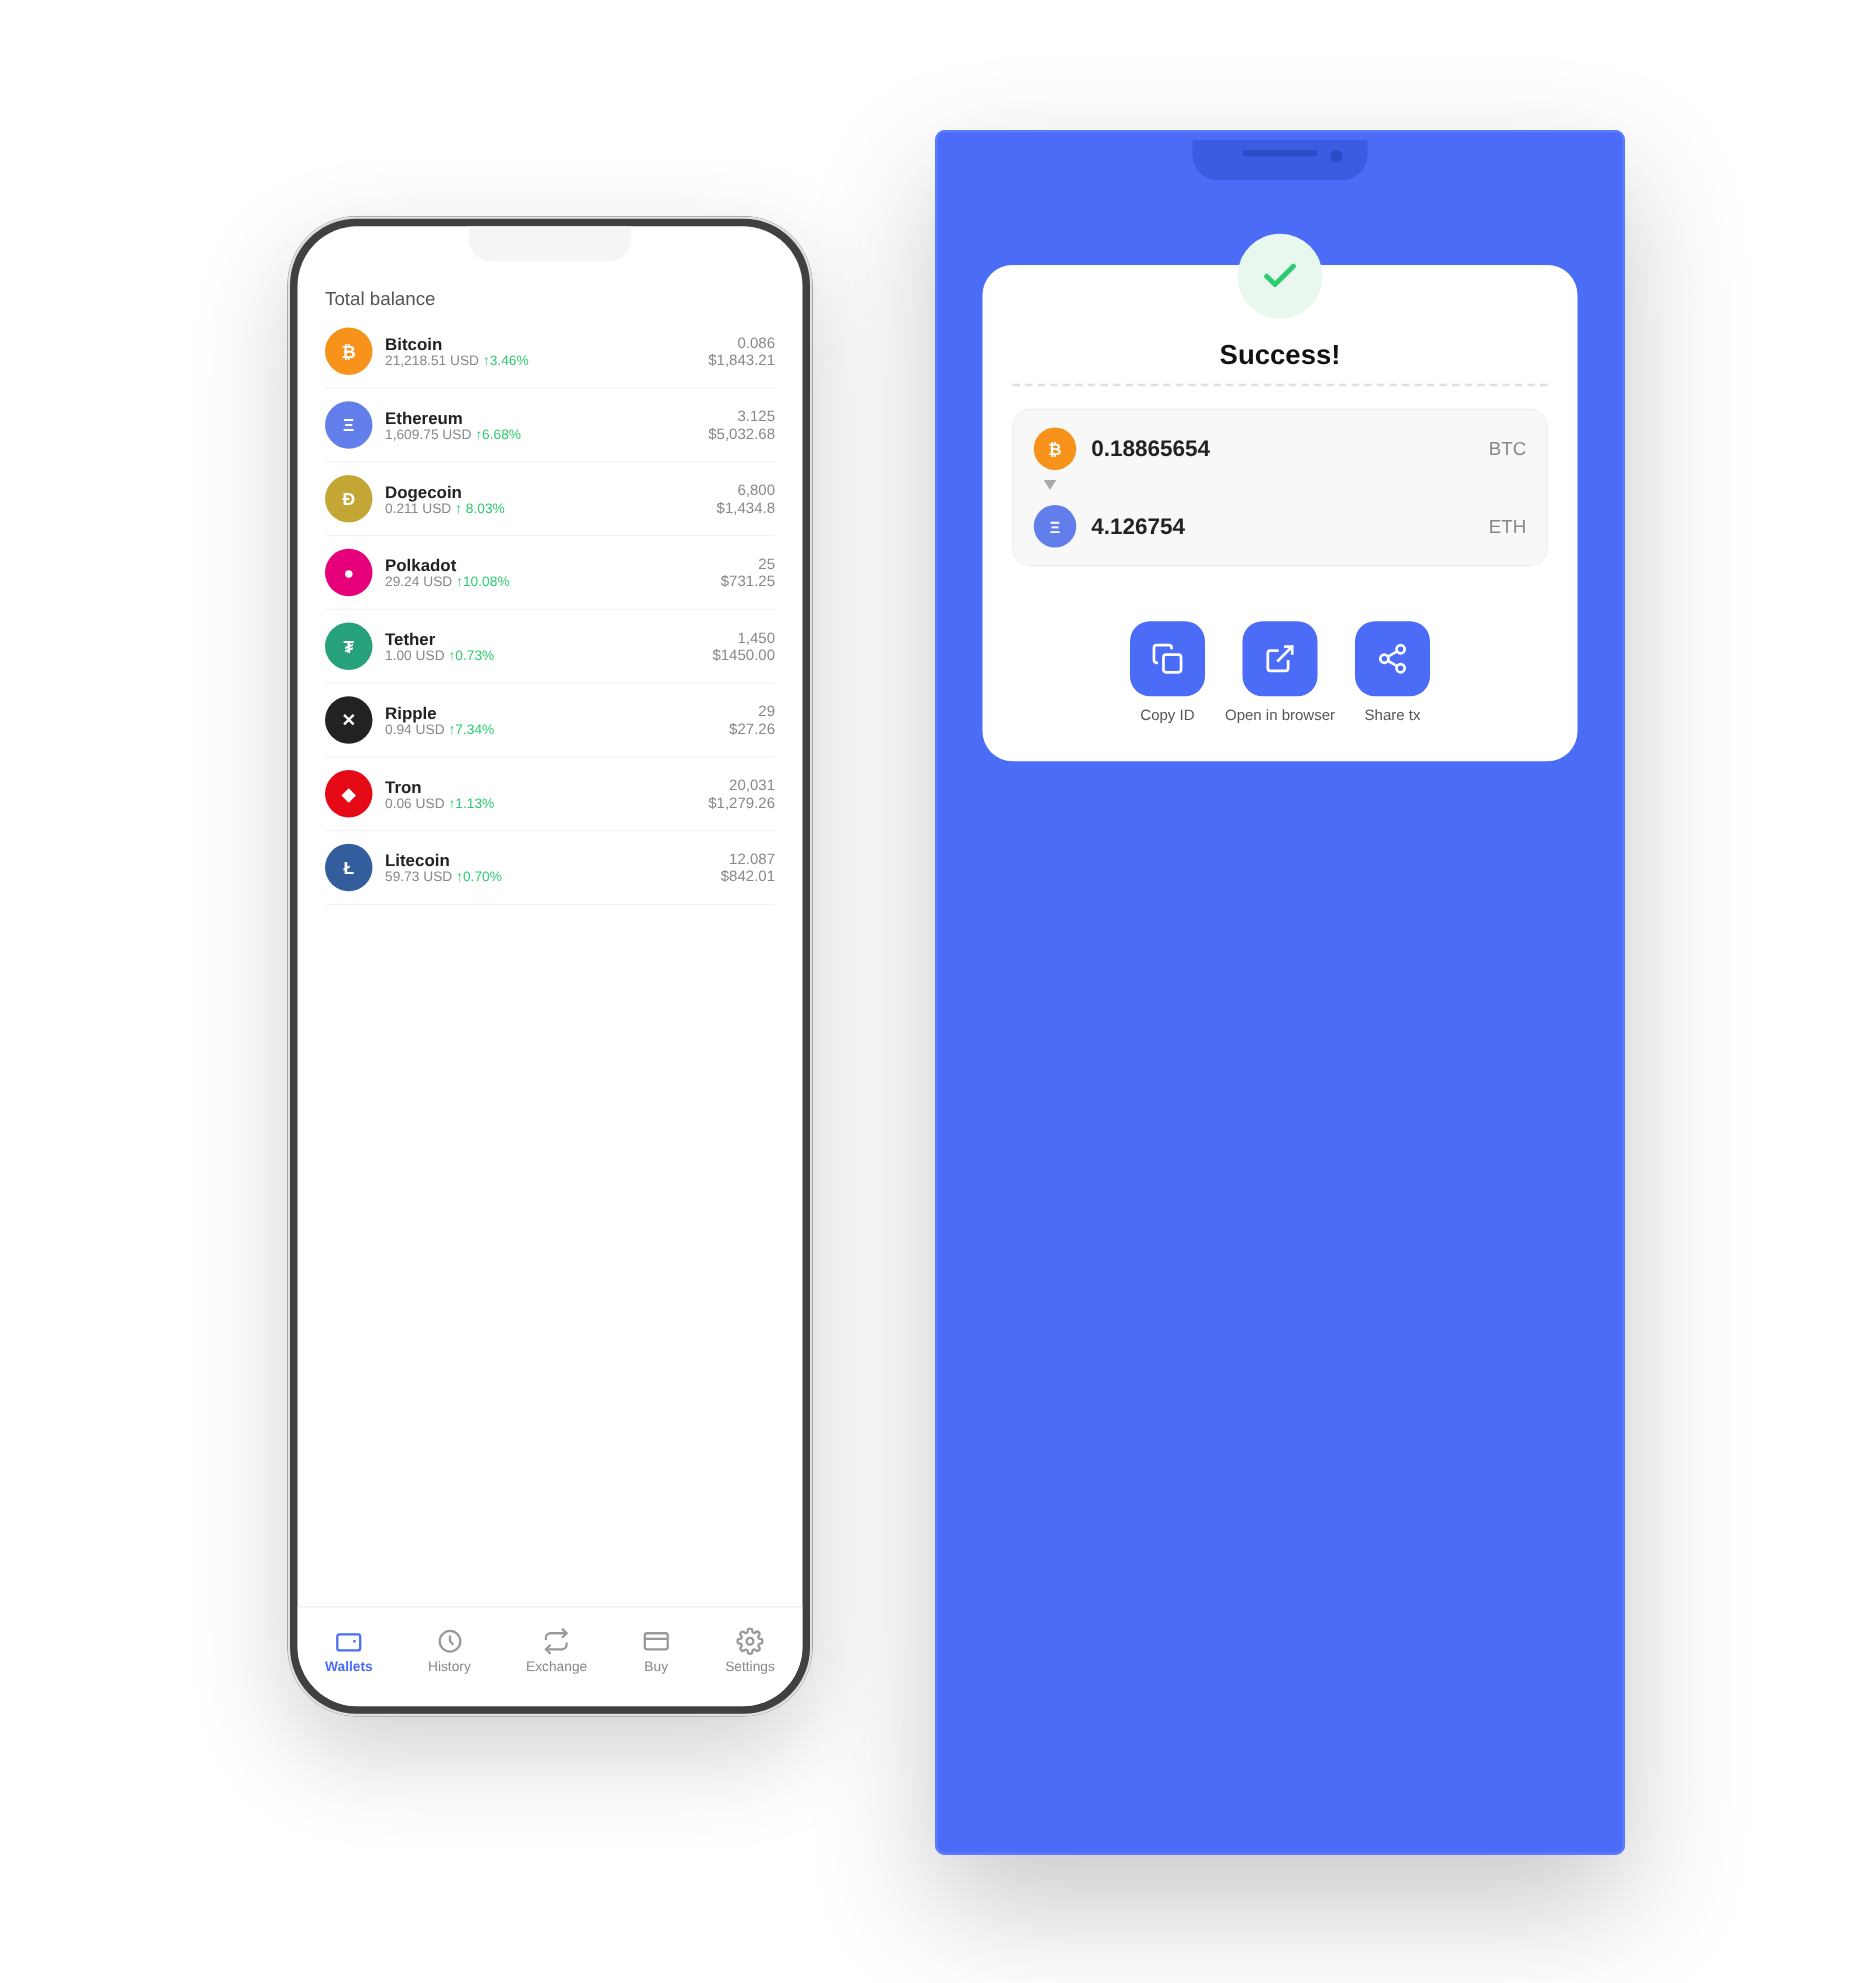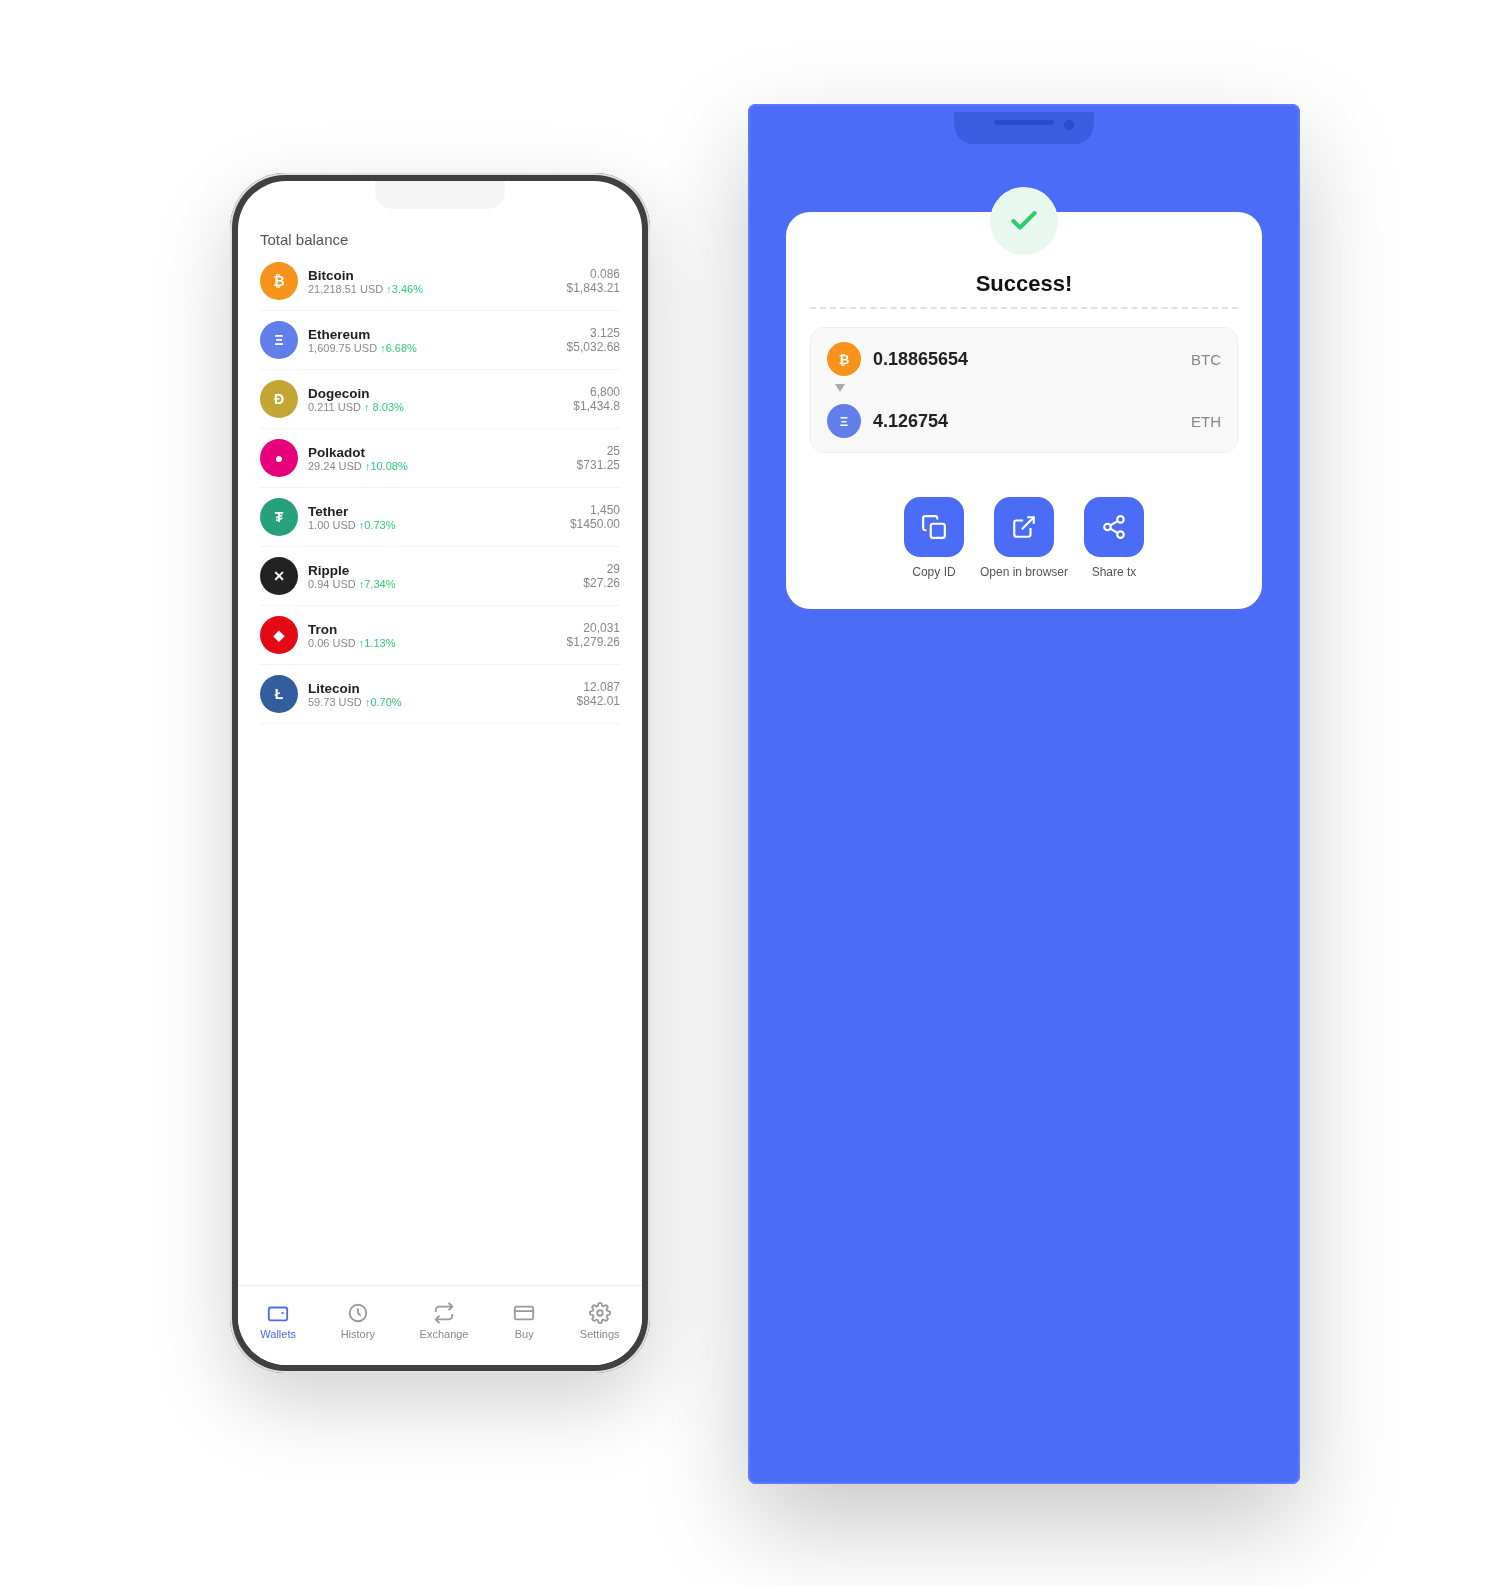--- a/index.html
+++ b/index.html
@@ -134,21 +134,21 @@
       align-items: center;
       justify-content: space-around;
       padding-bottom: 10px;
     }
     .nav-item {
       display: flex; flex-direction: column; align-items: center; gap: 4px;
       cursor: pointer;
     }
     .nav-item svg { width: 22px; height: 22px; }
     .nav-label { font-size: 11px; color: #888; }
-    .nav-label.active { color: #4a6cf7; }
+    .nav-label.active { color: #4a6cf7; font-weight: bold; }
 
     
     .phone2 {
       position: absolute;
       right: 0;
       top: 0;
       width: 552px;
       height: 1380px;
       background: #4a6cf7;
       border-radius: 8px;

